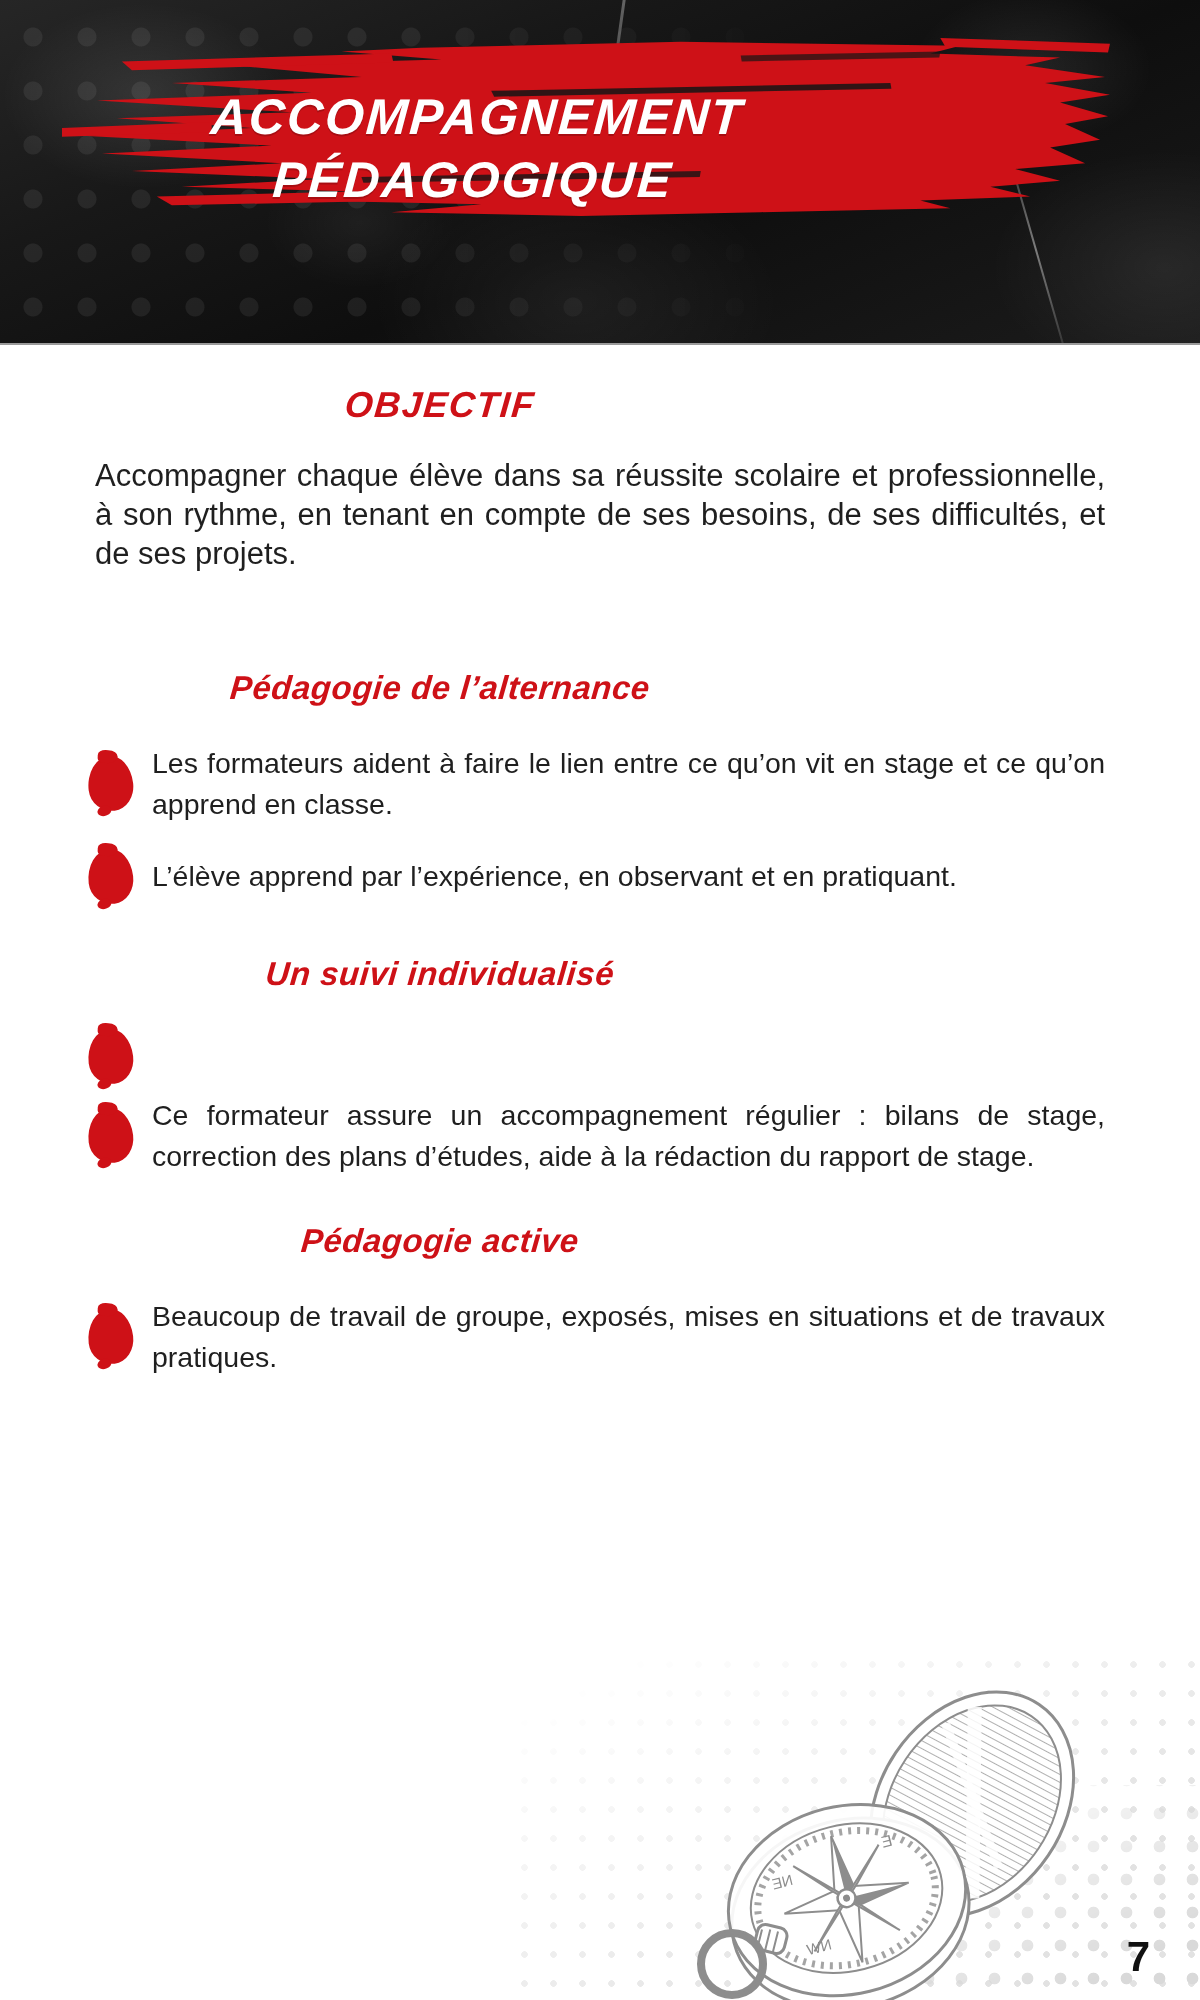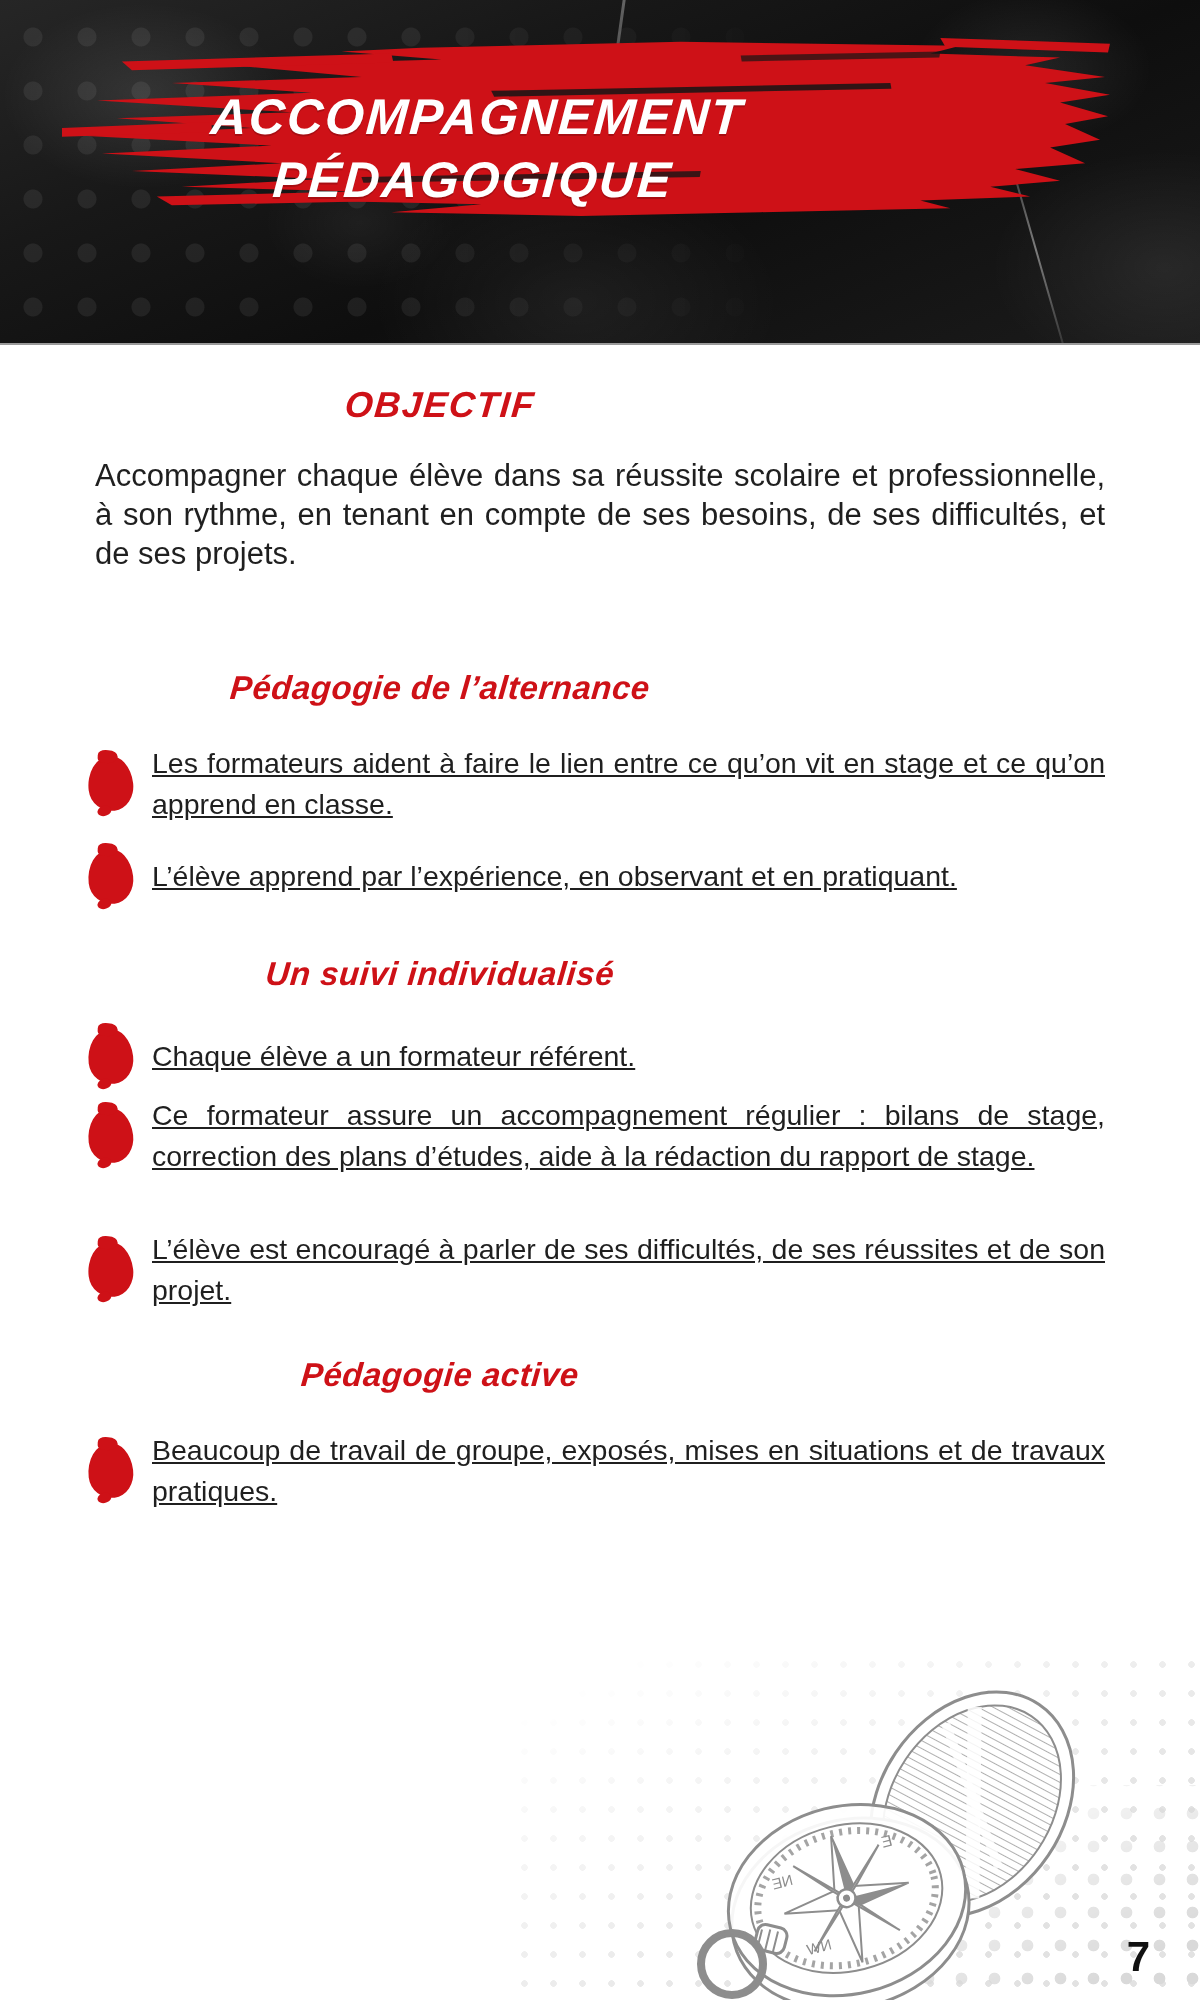--- a/index.html
+++ b/index.html
@@ -58,21 +58,21 @@
     letter-spacing:0.5px;
   }
   .objectif-heading{margin-top:39px;font-size:36px;line-height:42px;letter-spacing:1.5px;}
   .lead{
     margin:25px 0 0 0;font-size:31px;line-height:39px;text-align:justify;
   }
   .h-alternance{margin-top:93px;font-size:33px;line-height:44px;}
   .h-suivi{margin-top:48px;font-size:33px;line-height:44px;}
   .h-active{margin-top:42px;font-size:33px;line-height:44px;}
 
-  ul.bullets{list-style:none;margin:0;padding:0;text-decoration:underline;}
+  ul.bullets{list-style:none;margin:0;padding:0;}
   .bullet{
     display:flex;align-items:center;gap:19px;
   }
   .bullet-text{
     flex:1;font-size:28.5px;line-height:41px;text-align:justify;
   }
   .blob{
     flex-shrink:0;width:45px;height:55px;margin-left:-7px;
     background:var(--accent-red,#ce1117);
     border-radius:54% 46% 48% 52% / 58% 54% 46% 42%;
@@ -164,29 +164,24 @@
         <span class="blob"></span>
         <span class="bullet-text">L’élève apprend par l’expérience, en observant et en pratiquant.</span>
       </li>
     </ul>
 
     <h3 class="sec-heading h-suivi">Un suivi individualisé</h3>
 
     <ul class="bullets">
       <li class="bullet b3">
         <span class="blob"></span>
-        <span class="bullet-text">Chaque élève a un formateur référent.</span>
       </li>
       <li class="bullet b4">
         <span class="blob"></span>
         <span class="bullet-text">Ce formateur assure un accompagnement régulier : bilans de stage, correction des plans d’études, aide à la rédaction du rapport de stage.</span>
-      </li>
-      <li class="bullet b5">
-        <span class="blob"></span>
-        <span class="bullet-text">L’élève est encouragé à parler de ses difficultés, de ses réussites et de son projet.</span>
       </li>
     </ul>
 
     <h3 class="sec-heading h-active">Pédagogie active</h3>
 
     <ul class="bullets">
       <li class="bullet b6">
         <span class="blob"></span>
         <span class="bullet-text">Beaucoup de travail de groupe, exposés, mises en situations et de travaux pratiques.</span>
       </li>

